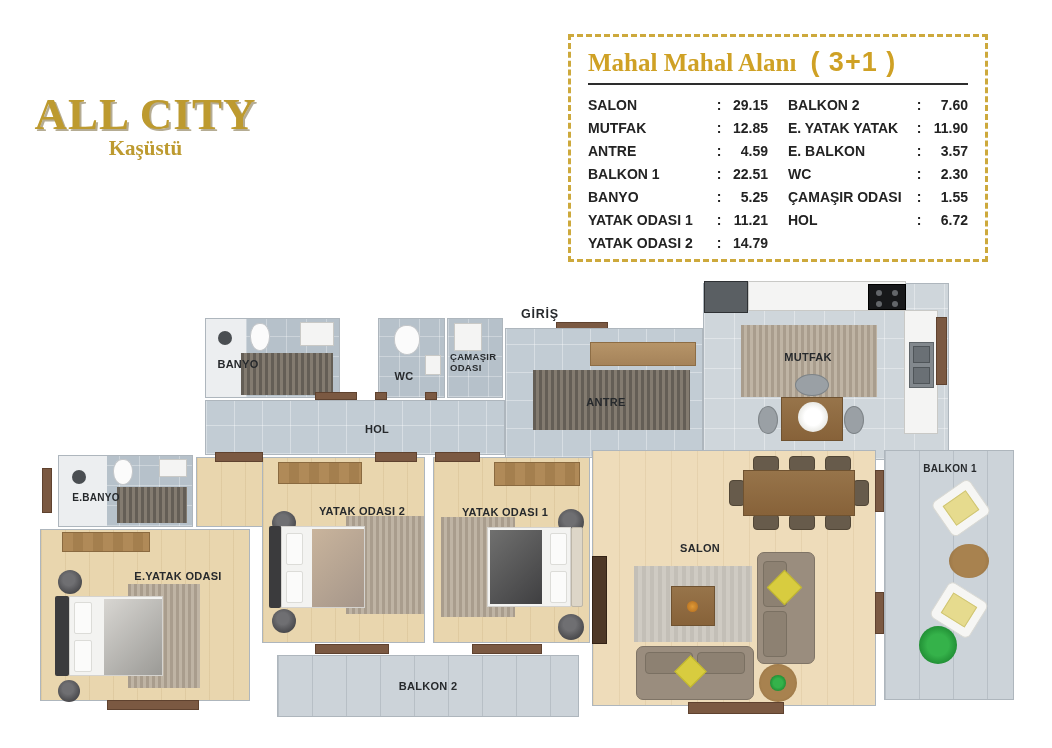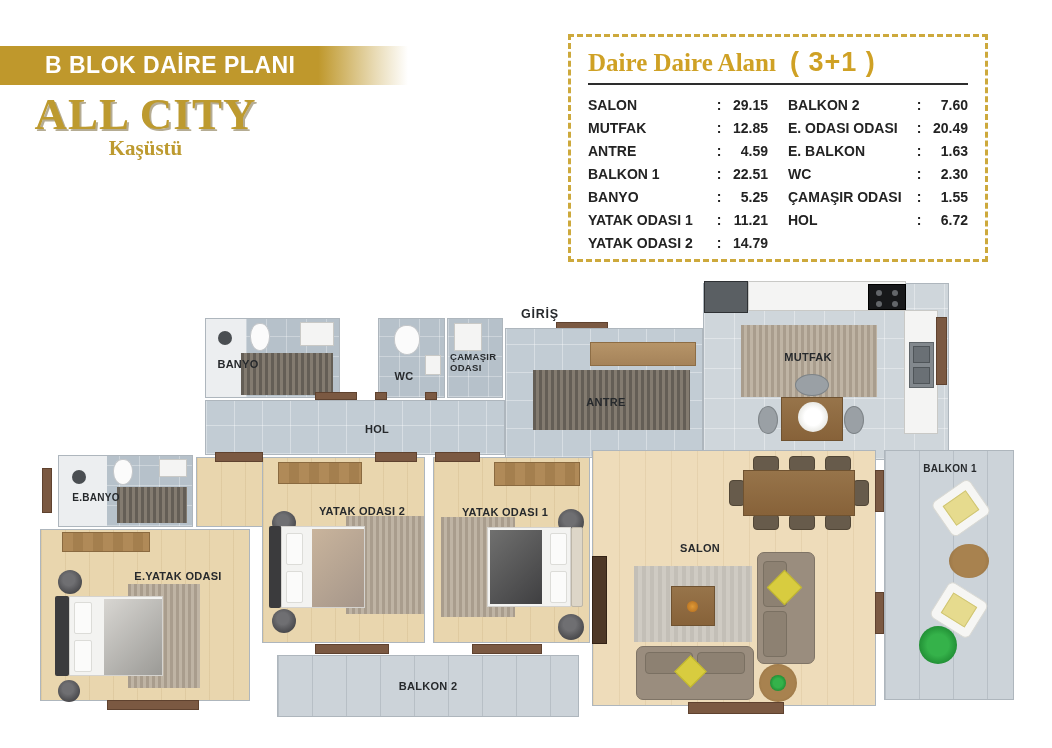--- a/index.html
+++ b/index.html
@@ -92,29 +92,26 @@
           color:#26292c;letter-spacing:.3px;white-space:nowrap;}
   .rlabel.small{font-size:10px;}
   .rlabel.entry{font-size:12.5px;letter-spacing:.8px;}
   .rlabel.wrap{transform:none;white-space:normal;width:58px;text-align:left;font-size:9.5px;line-height:1.18;}
 </style>
 </head>
 <body>
 
 <div class="canvas">
 
-  <div class="abs banner">
-    <span>B BLOK DAİRE PLANI</span>
-  </div>
   <div class="abs proj-title">ALL CITY</div>
   <div class="abs proj-sub">Kaşüstü</div>
 
   <div class="abs area-box">
     <div class="tbl-title-row">
-      <span class="tbl-title">Daire Daire Alanı</span>
+      <span class="tbl-title">Mahal Mahal Alanı</span>
       <span class="tbl-type">( 3+1 )</span>
     </div>
     <div class="tbl-rule"></div>
     <div class="tbl-cols">
       <div class="tbl-col">
         <div class="trow">
             <span class="tname">SALON</span>
             <span class="tsep">:</span>
             <span class="tval">29.15</span>
           </div>
@@ -149,28 +146,28 @@
             <span class="tval">14.79</span>
           </div>
       </div>
       <div class="tbl-col">
         <div class="trow">
             <span class="tname">BALKON 2</span>
             <span class="tsep">:</span>
             <span class="tval">7.60</span>
           </div>
         <div class="trow">
-            <span class="tname">E. ODASI ODASI</span>
-            <span class="tsep">:</span>
-            <span class="tval">20.49</span>
+            <span class="tname">E. YATAK YATAK</span>
+            <span class="tsep">:</span>
+            <span class="tval">11.90</span>
           </div>
         <div class="trow">
             <span class="tname">E. BALKON</span>
             <span class="tsep">:</span>
-            <span class="tval">1.63</span>
+            <span class="tval">3.57</span>
           </div>
         <div class="trow">
             <span class="tname">WC</span>
             <span class="tsep">:</span>
             <span class="tval">2.30</span>
           </div>
         <div class="trow">
             <span class="tname">ÇAMAŞIR ODASI</span>
             <span class="tsep">:</span>
             <span class="tval">1.55</span>

